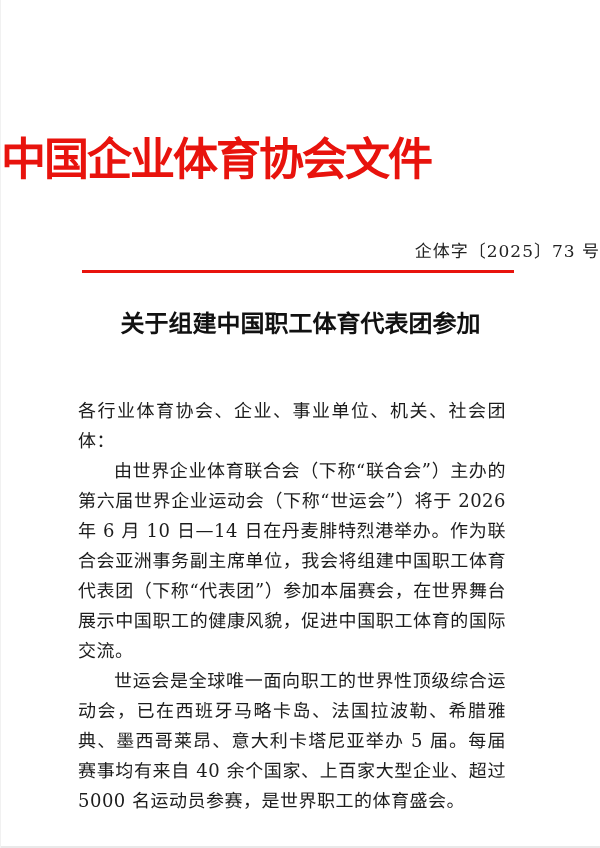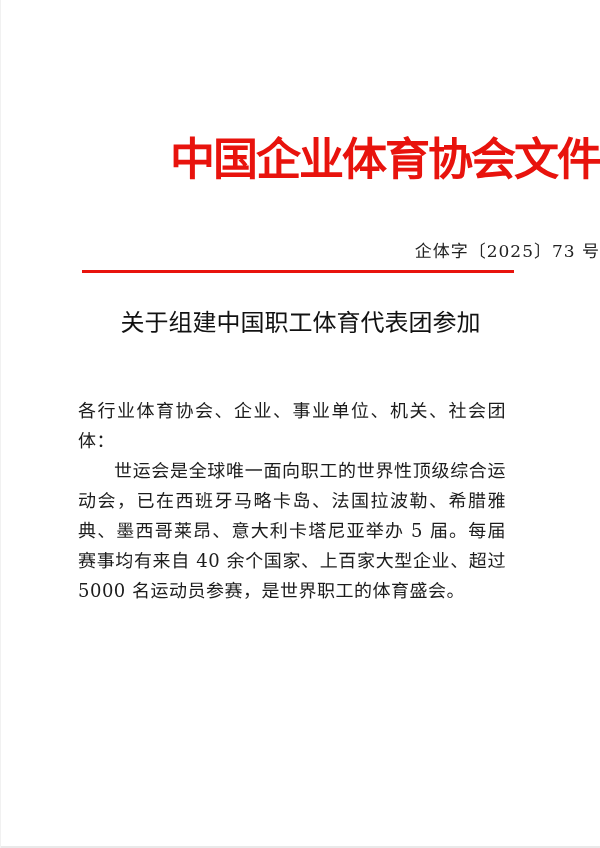--- a/index.html
+++ b/index.html
@@ -26,21 +26,21 @@
     right: 0;
     bottom: 0;
     height: 2px;
     background: #e9e9e9;
   }
   .agency-header {
     position: absolute;
     top: 134px;
     left: 0;
     width: 100%;
-    text-align: right;
+    text-align: left;
     font-size: 45px;
     font-weight: bold;
     letter-spacing: -2px;
     white-space: nowrap;
     line-height: 52px;
   }
   .doc-number {
     position: absolute;
     top: 240px;
     left: 0;
@@ -58,21 +58,21 @@
     width: 432px;
     height: 3px;
   }
   .doc-title {
     position: absolute;
     top: 308px;
     left: 0;
     width: 100%;
     text-align: center;
     font-size: 24px;
-    font-weight: normal;
+    font-weight: bold;
     line-height: 31px;
     letter-spacing: 0px;
     color: #111111;
   }
   .doc-body {
     position: absolute;
     top: 396px;
     left: 77px;
     width: 428px;
     font-size: 18px;
@@ -99,16 +99,17 @@
   <div class="doc-number">企体字〔2025〕73 号</div>
 
   <div class="red-rule" style="background: rgb(232, 19, 13);"></div>
 
   <div class="doc-title">
     <div>关于组建中国职工体育代表团参加</div>
   </div>
 
   <div class="doc-body">
     <p class="salutation">各行业体育协会、企业、事业单位、机关、社会团体：</p>
+    <p class="indent">由世界企业体育联合会（下称“联合会”）主办的第六届世界企业运动会（下称“世运会”）将于 2026 年 6 月 10 日—14 日在丹麦腓特烈港举办。作为联合会亚洲事务副主席单位，我会将组建中国职工体育代表团（下称“代表团”）参加本届赛会，在世界舞台展示中国职工的健康风貌，促进中国职工体育的国际交流。</p>
     <p class="indent">世运会是全球唯一面向职工的世界性顶级综合运动会，已在西班牙马略卡岛、法国拉波勒、希腊雅典、墨西哥莱昂、意大利卡塔尼亚举办 5 届。每届赛事均有来自 40 余个国家、上百家大型企业、超过 5000 名运动员参赛，是世界职工的体育盛会。</p>
   </div>
 
 </div>
 
 </body></html>

